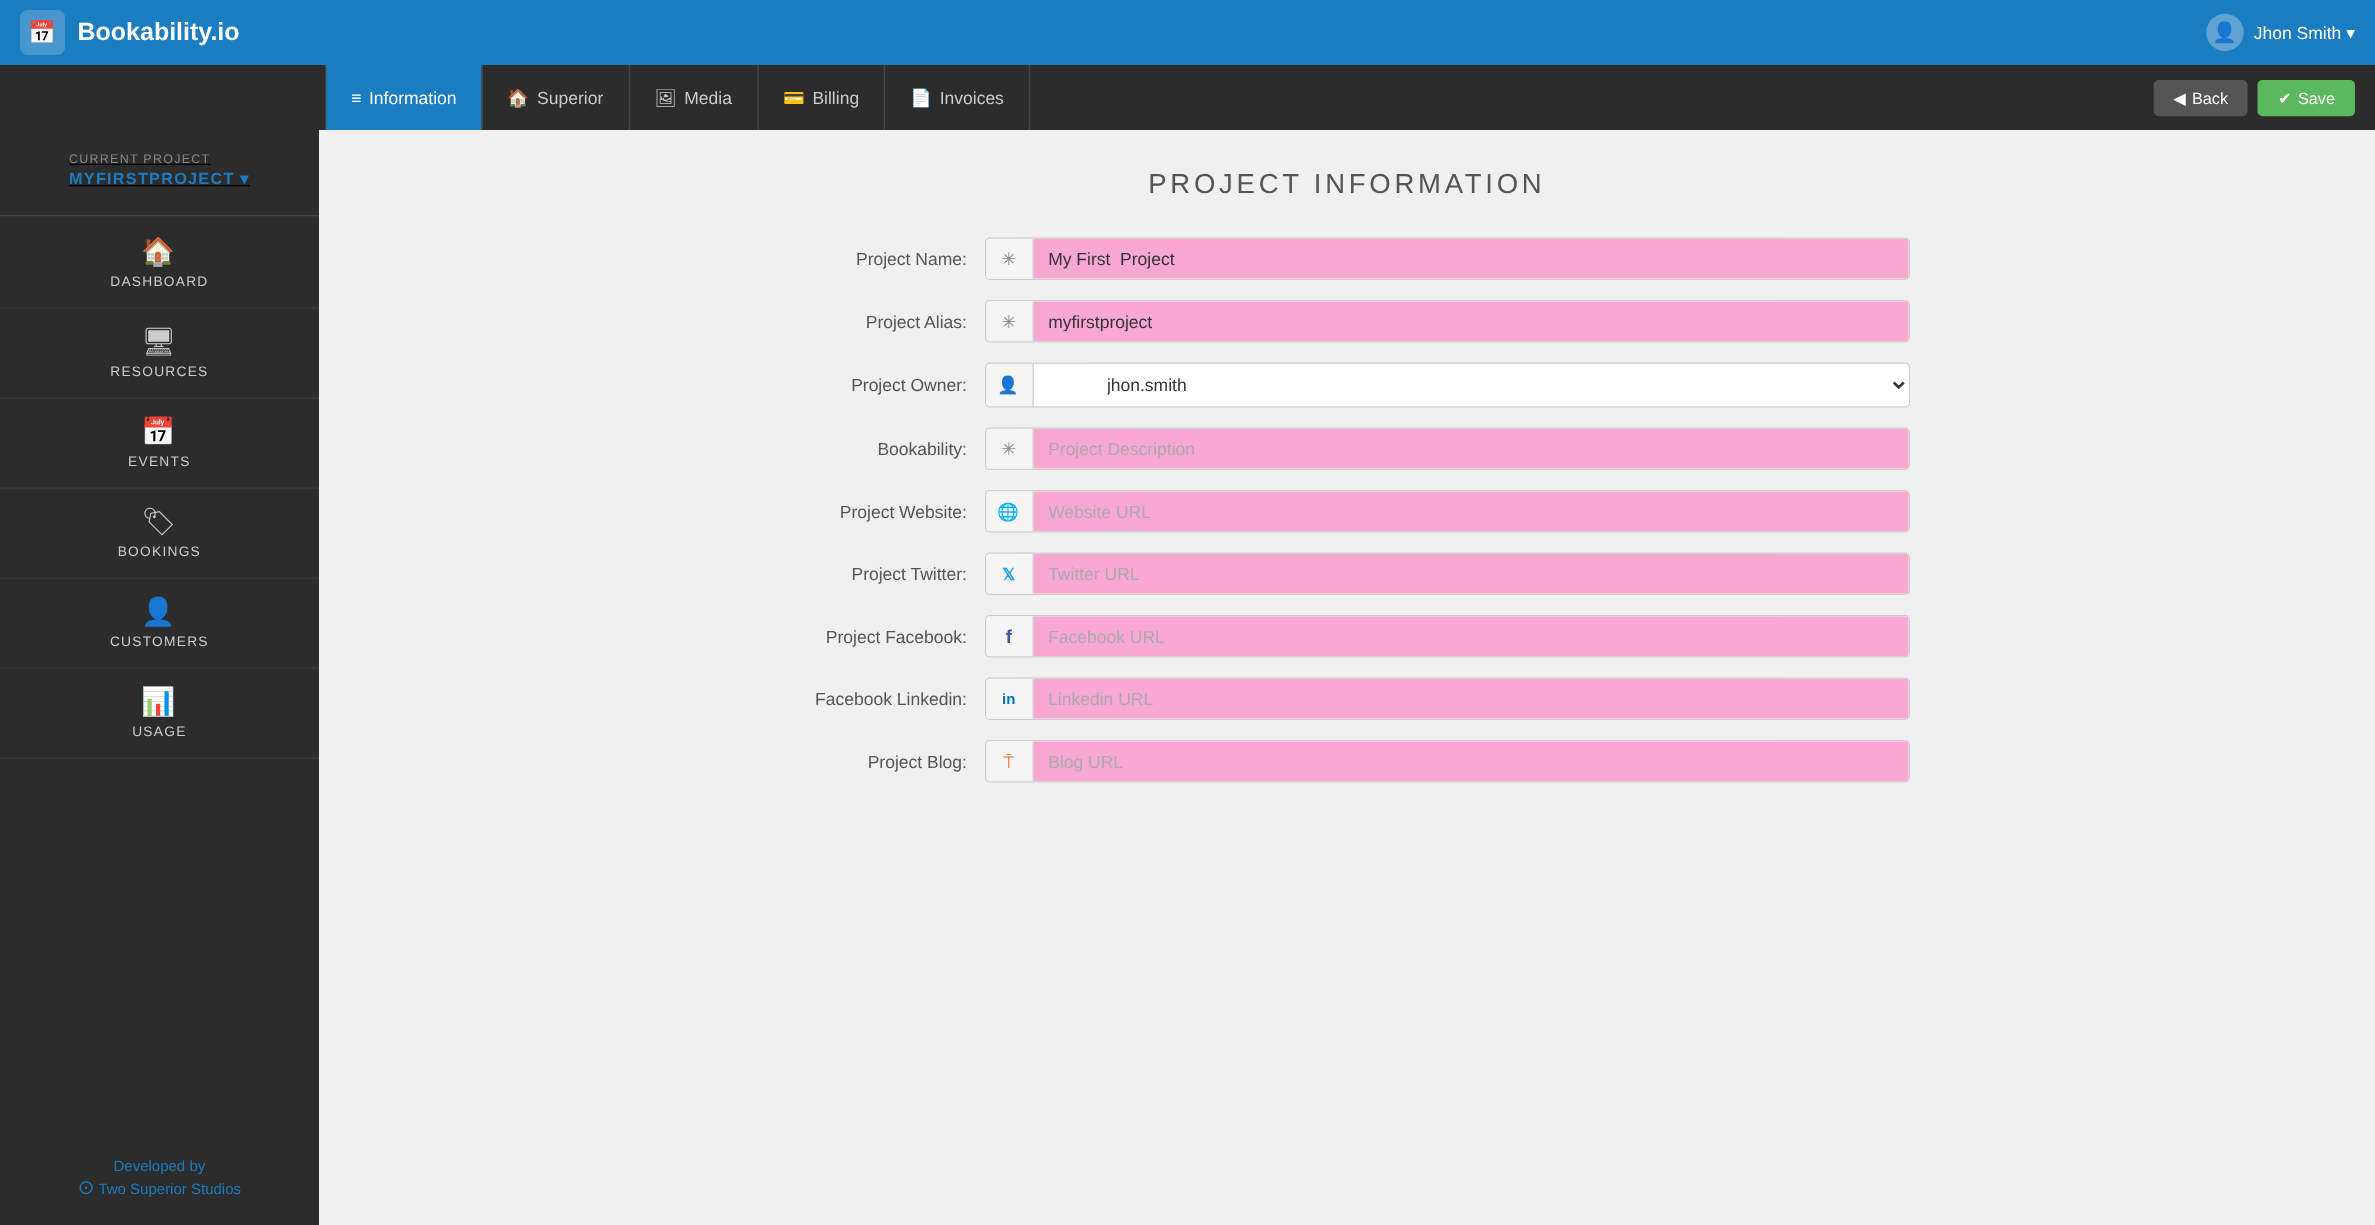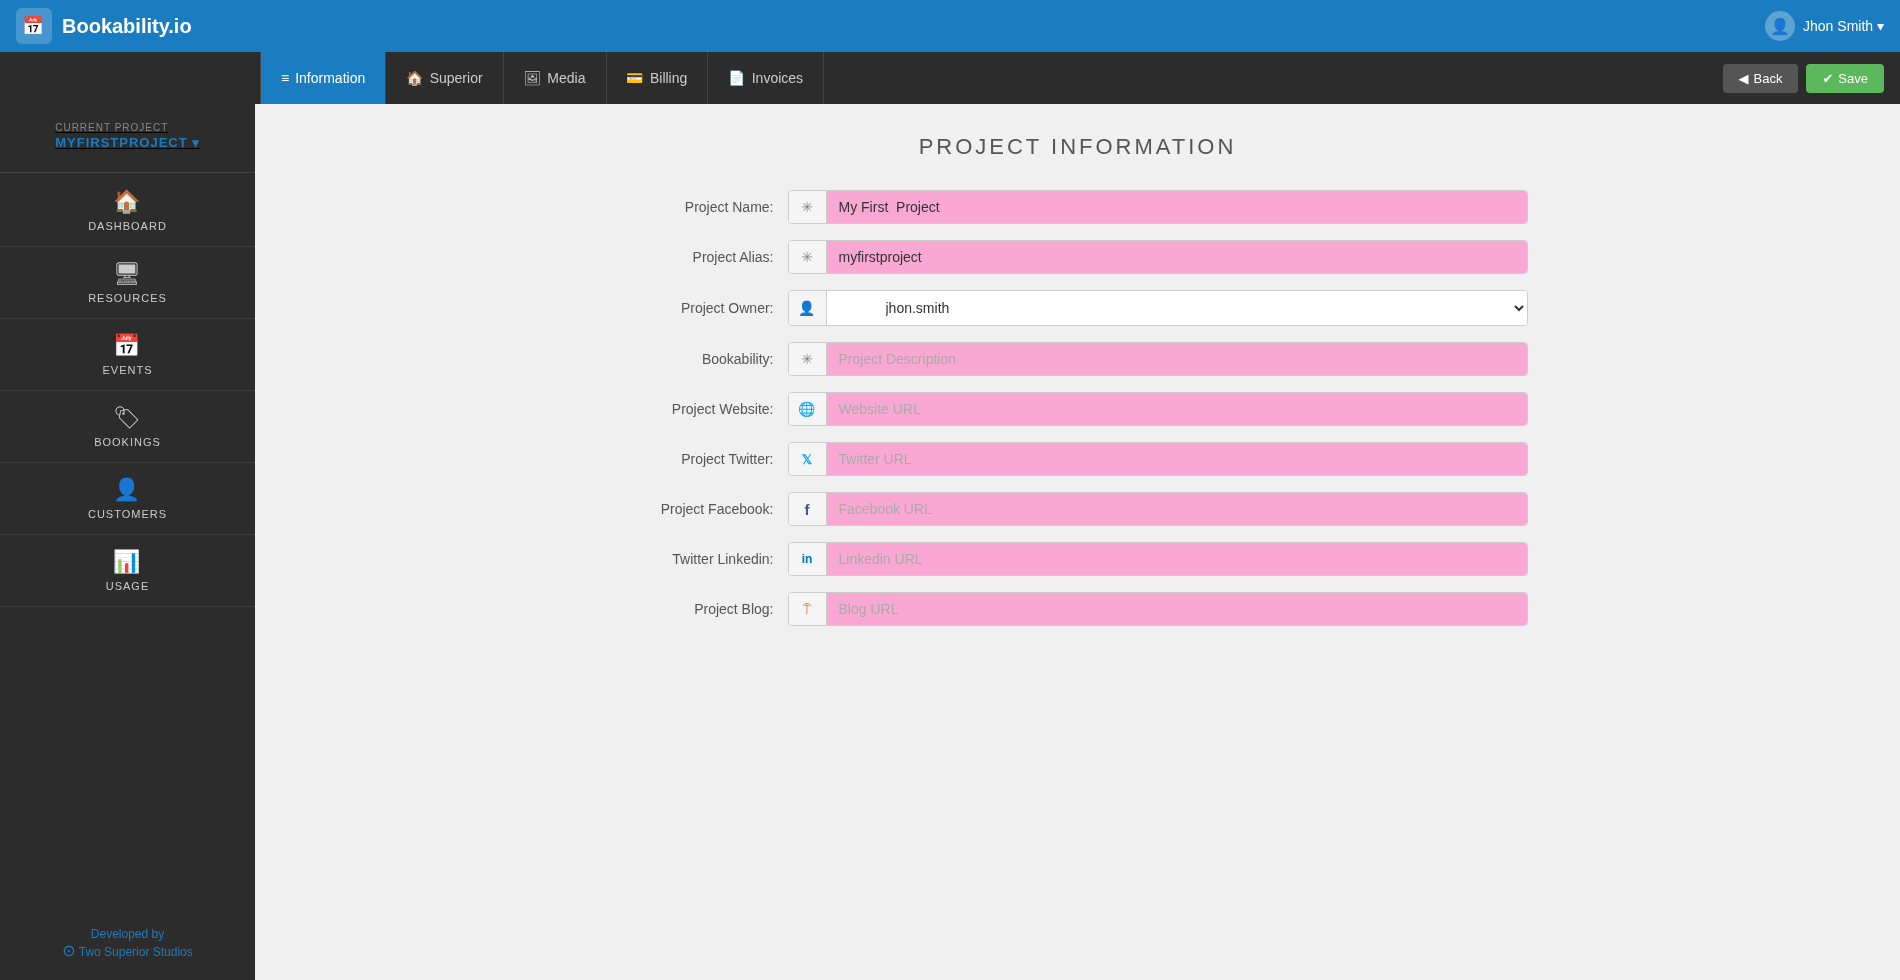--- a/index.html
+++ b/index.html
@@ -399,21 +399,21 @@
 
     <div class="form-row">
       <label class="form-label">Project Facebook:</label>
       <div class="input-wrapper">
         <div class="input-icon" style="color:#3b5998; font-weight:bold; font-size:15px;">f</div>
         <input class="form-input" type="text" placeholder="Facebook URL" style="">
       </div>
     </div>
 
     <div class="form-row">
-      <label class="form-label">Twitter Linkedin:</label>
+      <label class="form-label">Facebook Linkedin:</label>
       <div class="input-wrapper">
         <div class="input-icon" style="color:#0077b5; font-weight:bold; font-size:12px;">in</div>
         <input class="form-input" type="text" placeholder="Linkedin URL" style="">
       </div>
     </div>
 
     <div class="form-row">
       <label class="form-label">Project Blog:</label>
       <div class="input-wrapper">
         <div class="input-icon" style="color:#f26522; font-size:14px;">⍑</div>

